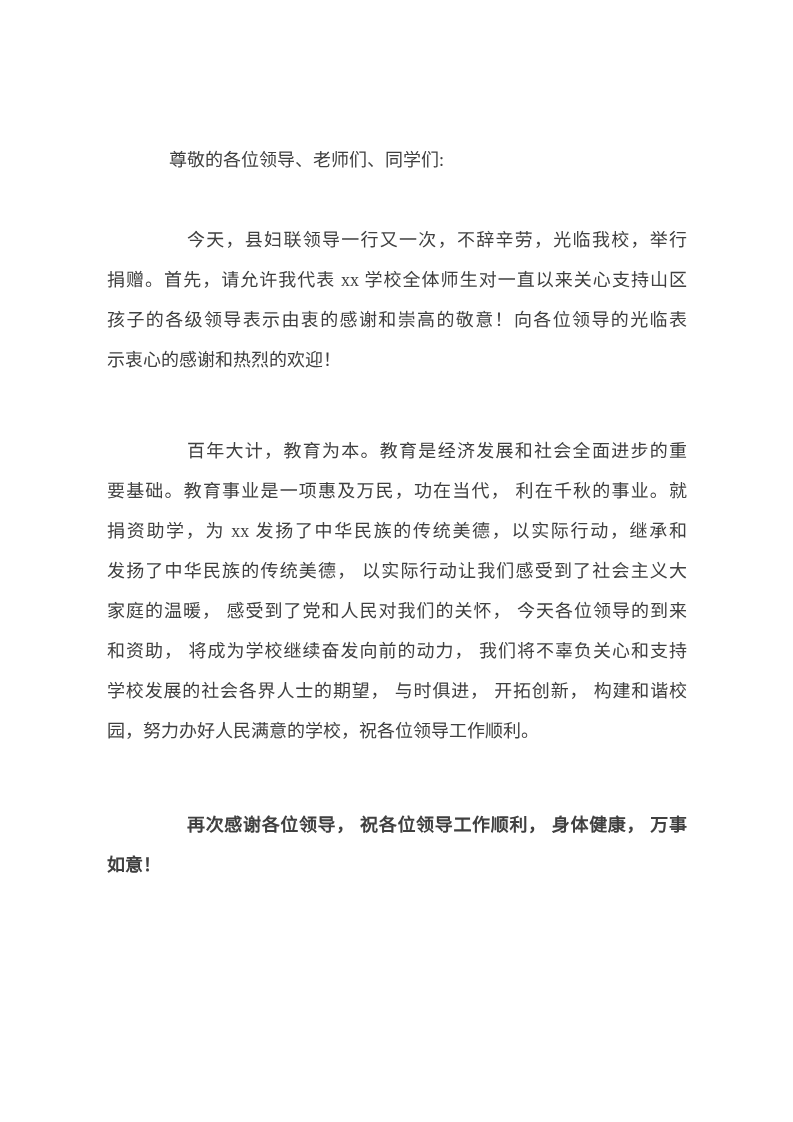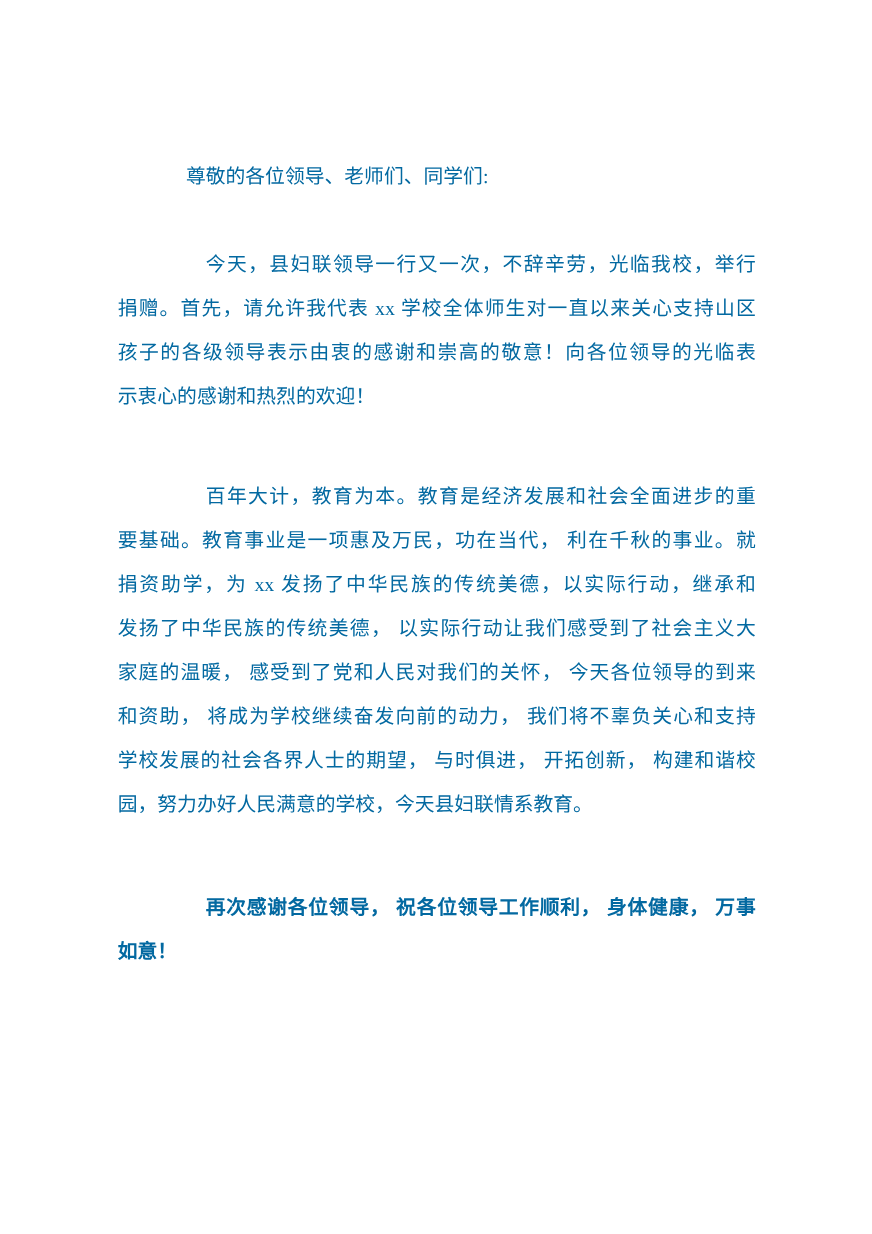--- a/index.html
+++ b/index.html
@@ -12,21 +12,21 @@
     position: relative;
     width: 793px;
     height: 1122px;
     margin: 0 auto;
     background: #ffffff;
     box-sizing: border-box;
     padding: 140px 106px 0 107px;
     overflow: hidden;
     font-family: "Liberation Serif", "DejaVu Serif", serif;
     font-size: 18px;
-    color: #0369a1;
+    color: #404040;
   }
   .para {
     margin: 0;
     padding: 0;
   }
   .para-2 { margin-top: 40px; }
   .para-3 { margin-top: 51px; }
   .para-4 { margin-top: 54px; font-weight: bold; }
   .line {
     display: block;
@@ -62,21 +62,21 @@
   </p>
 
   <p class="para para-3">
     <span class="line para-first">百年大计，教育为本。教育是经济发展和社会全面进步的重</span>
     <span class="line">要基础。教育事业是一项惠及万民，功在当代， 利在千秋的事业。就</span>
     <span class="line">捐资助学，为 xx 发扬了中华民族的传统美德，以实际行动，继承和</span>
     <span class="line">发扬了中华民族的传统美德， 以实际行动让我们感受到了社会主义大</span>
     <span class="line">家庭的温暖， 感受到了党和人民对我们的关怀， 今天各位领导的到来</span>
     <span class="line">和资助， 将成为学校继续奋发向前的动力， 我们将不辜负关心和支持</span>
     <span class="line">学校发展的社会各界人士的期望， 与时俱进， 开拓创新， 构建和谐校</span>
-    <span class="line para-last">园，努力办好人民满意的学校，今天县妇联情系教育。</span>
+    <span class="line para-last">园，努力办好人民满意的学校，祝各位领导工作顺利。</span>
   </p>
 
   <p class="para para-4">
     <span class="line para-first">再次感谢各位领导， 祝各位领导工作顺利， 身体健康， 万事</span>
     <span class="line para-last">如意！</span>
   </p>
 
 </div>
 
 </body></html>

